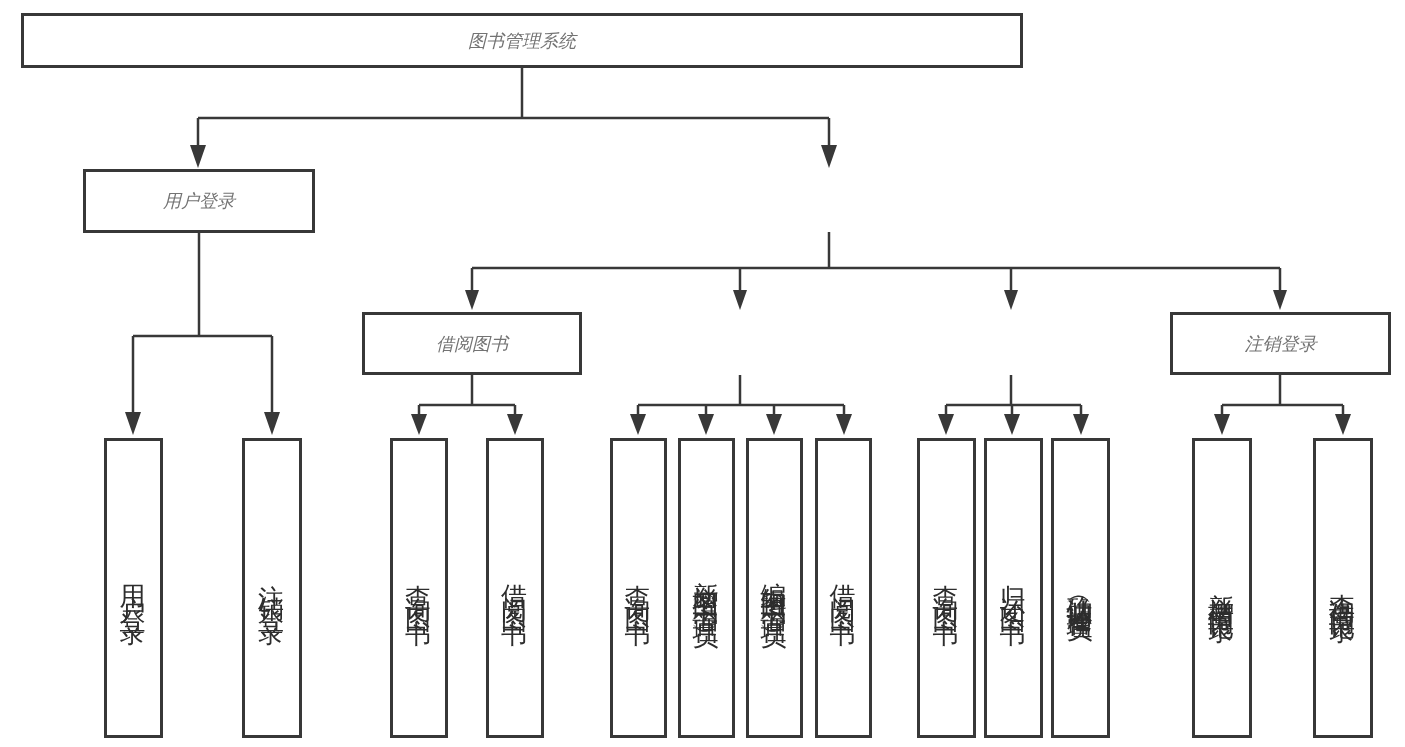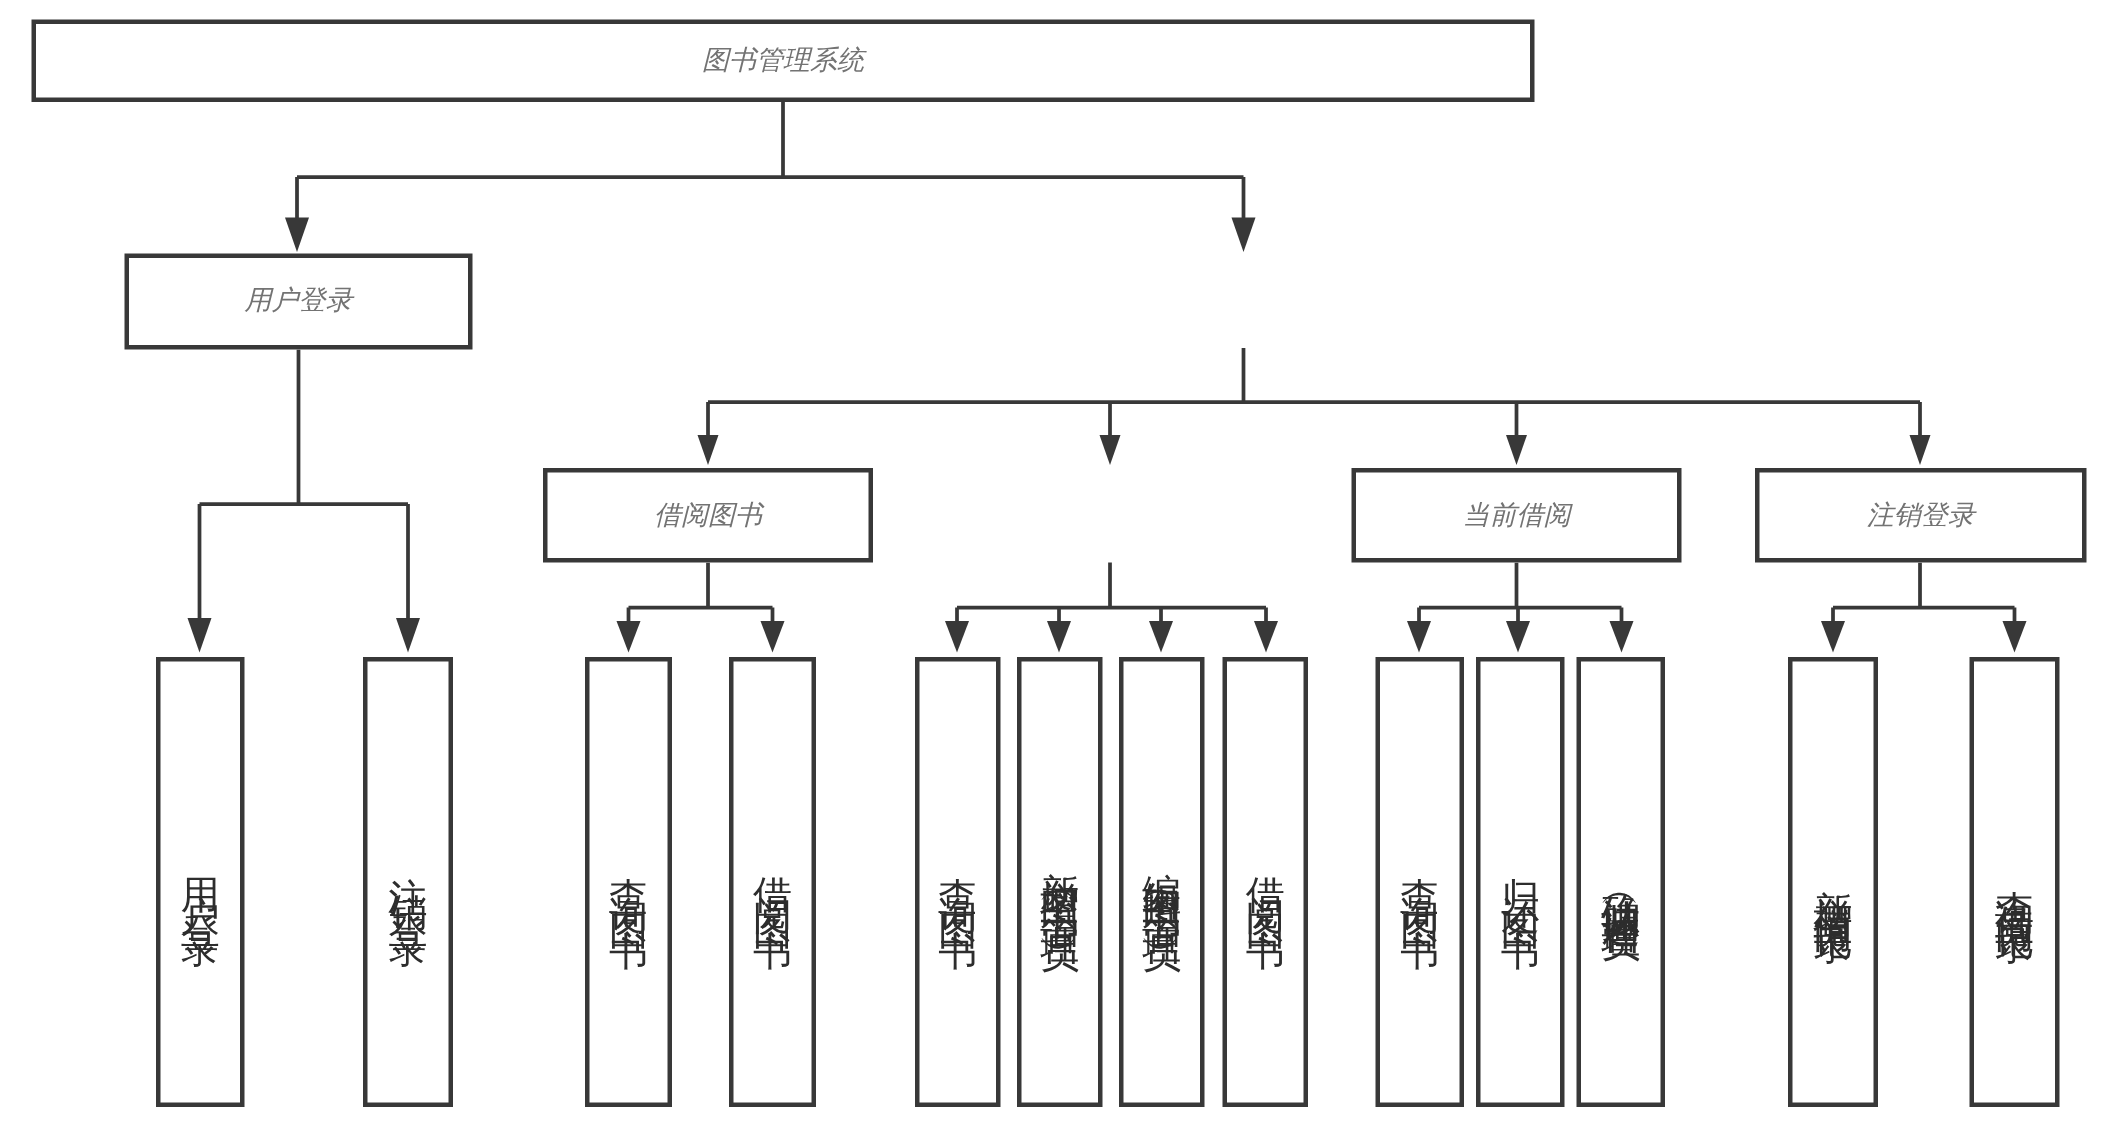--- a/index.html
+++ b/index.html
@@ -111,23 +111,20 @@
     <span class="hlabel">图书管理系统</span>
   </div>
 
   <div class="node" style="left:83px;top:169px;width:232px;height:64px;">
     <span class="hlabel">用户登录</span>
   </div>
 
   <div class="node" style="left:362px;top:312px;width:220px;height:63px;">
     <span class="hlabel">借阅图书</span>
   </div>
-  <div class="node" style="left:901px;top:312px;width:220px;height:63px;">
-    <span class="hlabel">当前借阅</span>
-  </div>
   <div class="node" style="left:1170px;top:312px;width:221px;height:63px;">
     <span class="hlabel">注销登录</span>
   </div>
 
   <div class="node vbox" style="left:104px;width:59px;">
     <span class="vtext sp4">用户登录</span>
   </div>
   <div class="node vbox" style="left:242px;width:60px;">
     <span class="vtext sp4">注销登录</span>
   </div>

